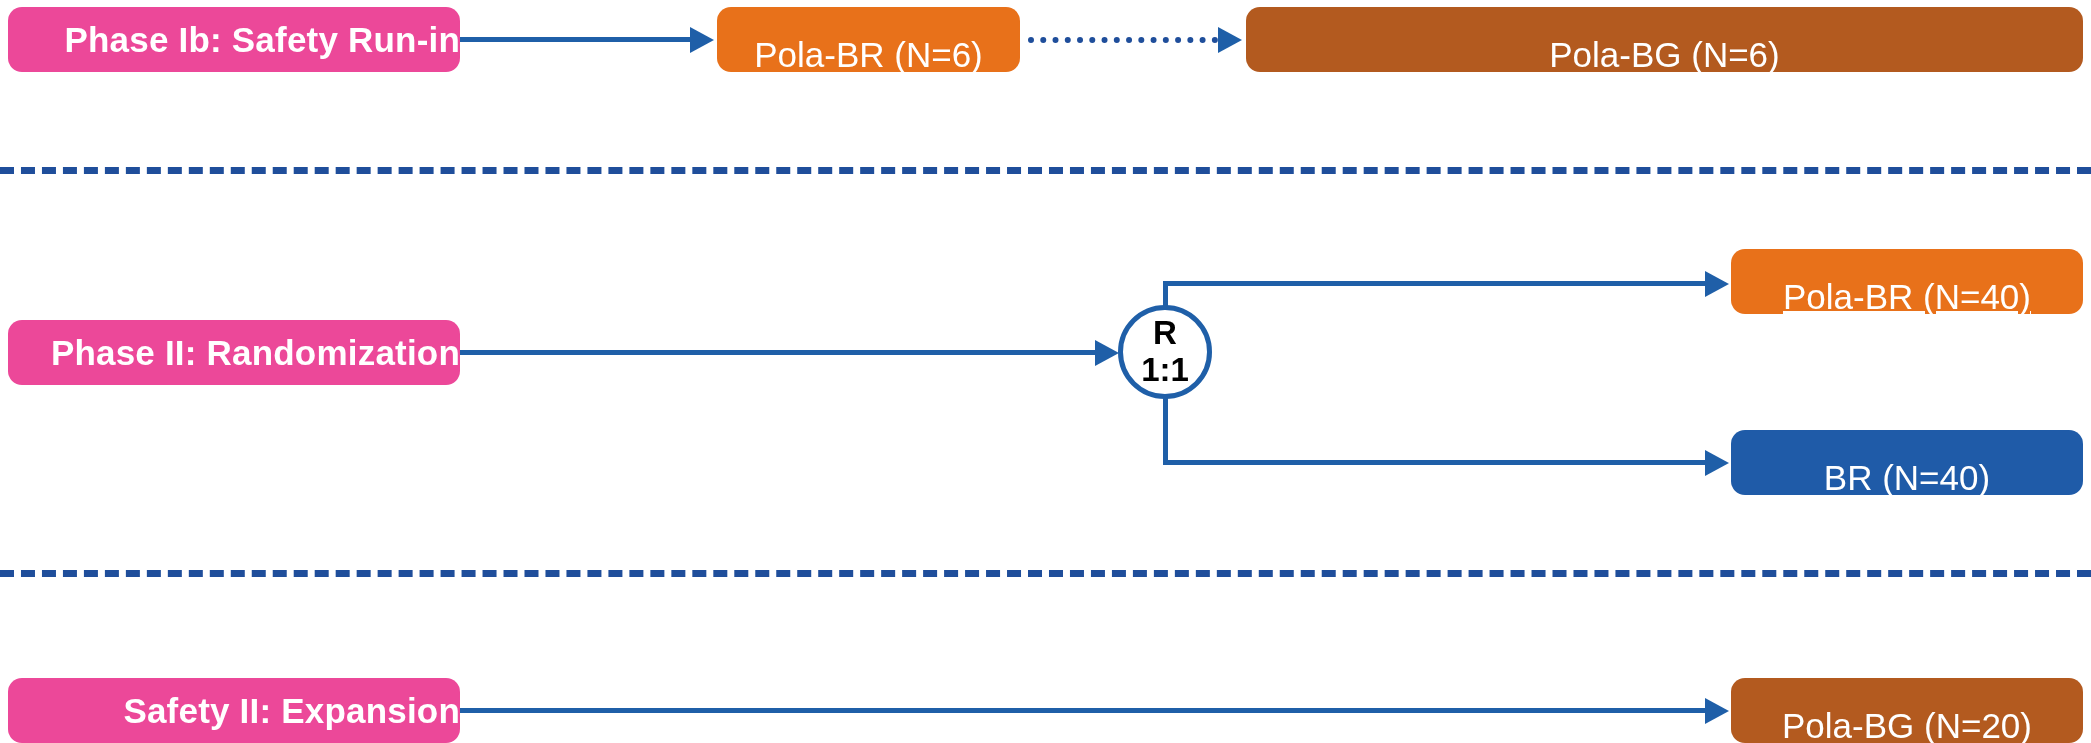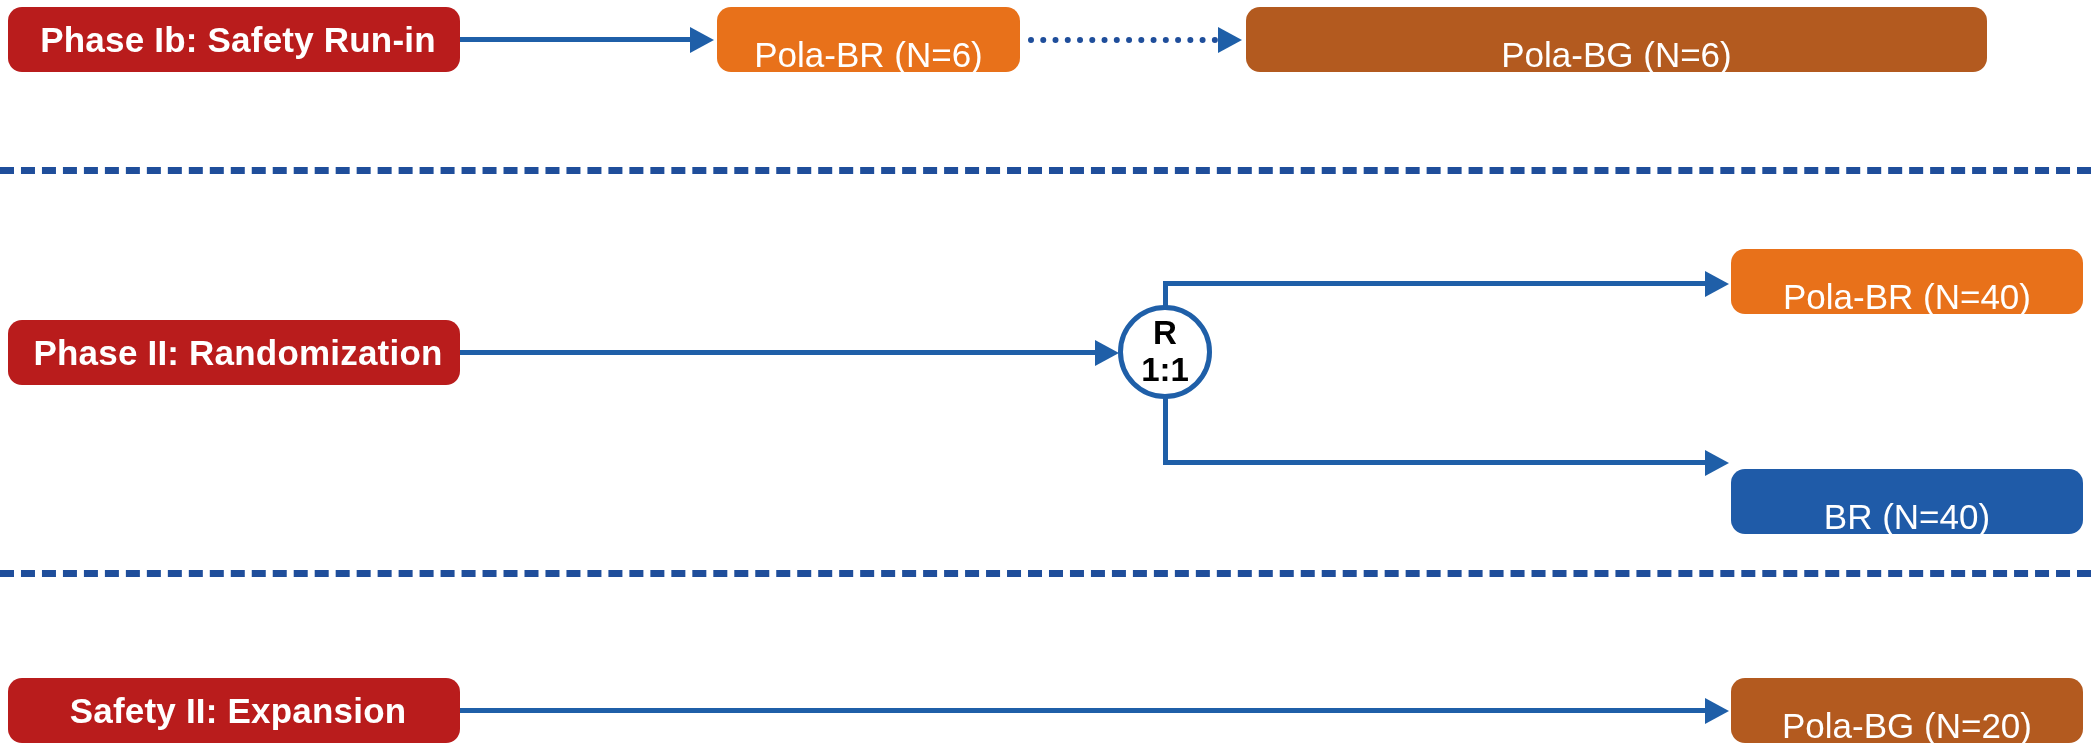--- a/index.html
+++ b/index.html
@@ -24,22 +24,22 @@
     position: absolute;
     box-sizing: border-box;
     border-radius: 14px;
     display: flex;
     align-items: center;
     color: #ffffff;
     white-space: nowrap;
     line-height: 1;
   }
   .node.phase {
-    background: #b91c1c;
-    justify-content: center;
+    background: #ec4899;
+    justify-content: flex-end;
     padding-left: 8px;
     font-weight: bold;
     font-size: 35px;
     letter-spacing: .2px;
   }
   .node.arm {
     justify-content: center;
     font-weight: normal;
     font-size: 35px;
     align-items: flex-end;
@@ -111,21 +111,21 @@
   <div class="hline" style="left:460px; top:37px; width:230px;"></div>
   <div class="arrowhead" style="left:690px; top:27px;"></div>
 
   <div class="node arm orange" style="left:717px; top:7px; width:303px; height:65px;">
     <span>Pola-BR (N=6)</span>
   </div>
 
   <div class="hline dotted" style="left:1028px; top:37px; width:190px;"></div>
   <div class="arrowhead" style="left:1218px; top:27px;"></div>
 
-  <div class="node arm brown" style="left:1246px; top:7px; width:741px; height:65px;">
+  <div class="node arm brown" style="left:1246px; top:7px; width:837px; height:65px;">
     <span>Pola-BG (N=6)</span>
   </div>
 
   <div class="divider" style="top:167px;"></div>
 
   <div class="node phase" style="left:8px; top:320px; width:452px; height:65px;">
     <span>Phase II: Randomization</span>
   </div>
 
   <div class="hline" style="left:460px; top:350px; width:635px;"></div>
@@ -133,29 +133,29 @@
 
   <div class="rnode" style="left:1118px; top:305px; width:94px; height:94px;">
     <span>R</span>
     <span>1:1</span>
   </div>
 
   <div class="vline" style="left:1163px; top:281px; height:29px;"></div>
   <div class="hline" style="left:1163px; top:281px; width:542px;"></div>
   <div class="arrowhead" style="left:1705px; top:271px;"></div>
 
-  <div class="node arm orange" style="left:1731px; top:249px; width:352px; height:65px;">
+  <div class="node arm orange" style="left:1731px; top:249px; width:352px; height:65px;text-decoration:underline;">
     <span>Pola-BR (N=40)</span>
   </div>
 
   <div class="vline" style="left:1163px; top:394px; height:71px;"></div>
   <div class="hline" style="left:1163px; top:460px; width:542px;"></div>
   <div class="arrowhead" style="left:1705px; top:450px;"></div>
 
-  <div class="node arm blue" style="left:1731px; top:430px; width:352px; height:65px;margin-top:39px;">
+  <div class="node arm blue" style="left:1731px; top:430px; width:352px; height:65px;">
     <span>BR (N=40)</span>
   </div>
 
   <div class="divider" style="top:570px;"></div>
 
   <div class="node phase" style="left:8px; top:678px; width:452px; height:65px;">
     <span>Safety II: Expansion</span>
   </div>
 
   <div class="hline" style="left:460px; top:708px; width:1245px;"></div>

